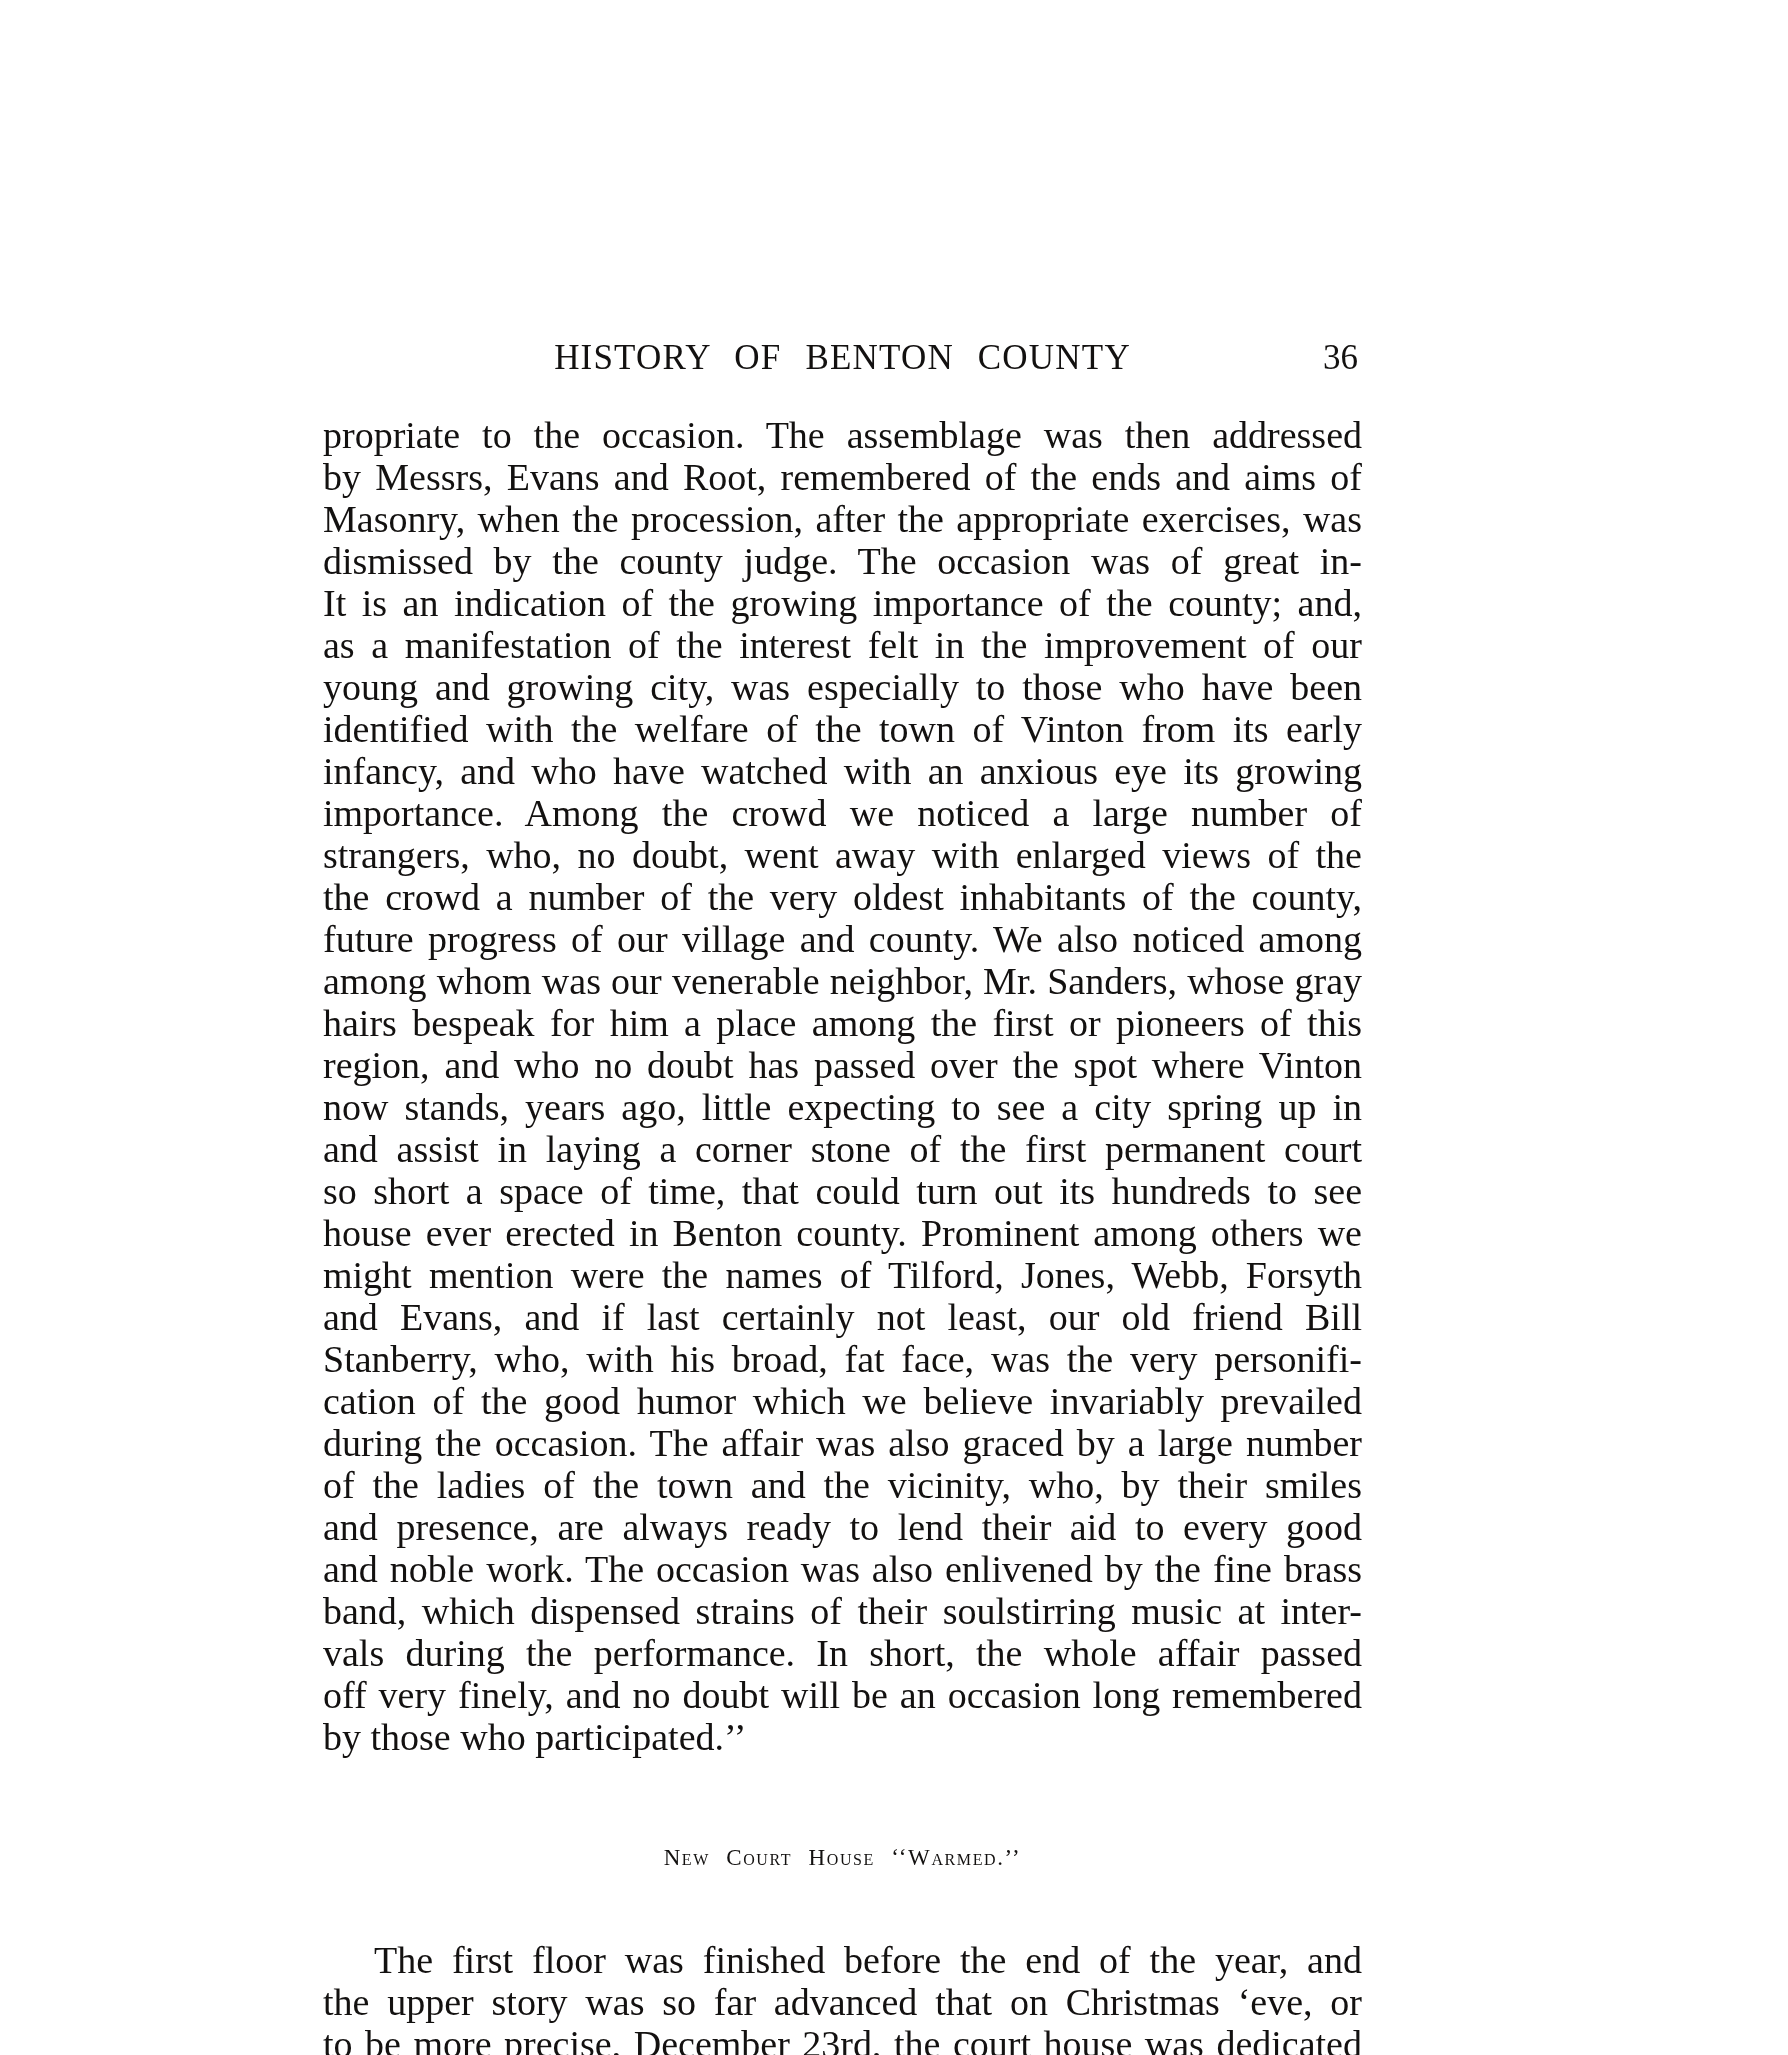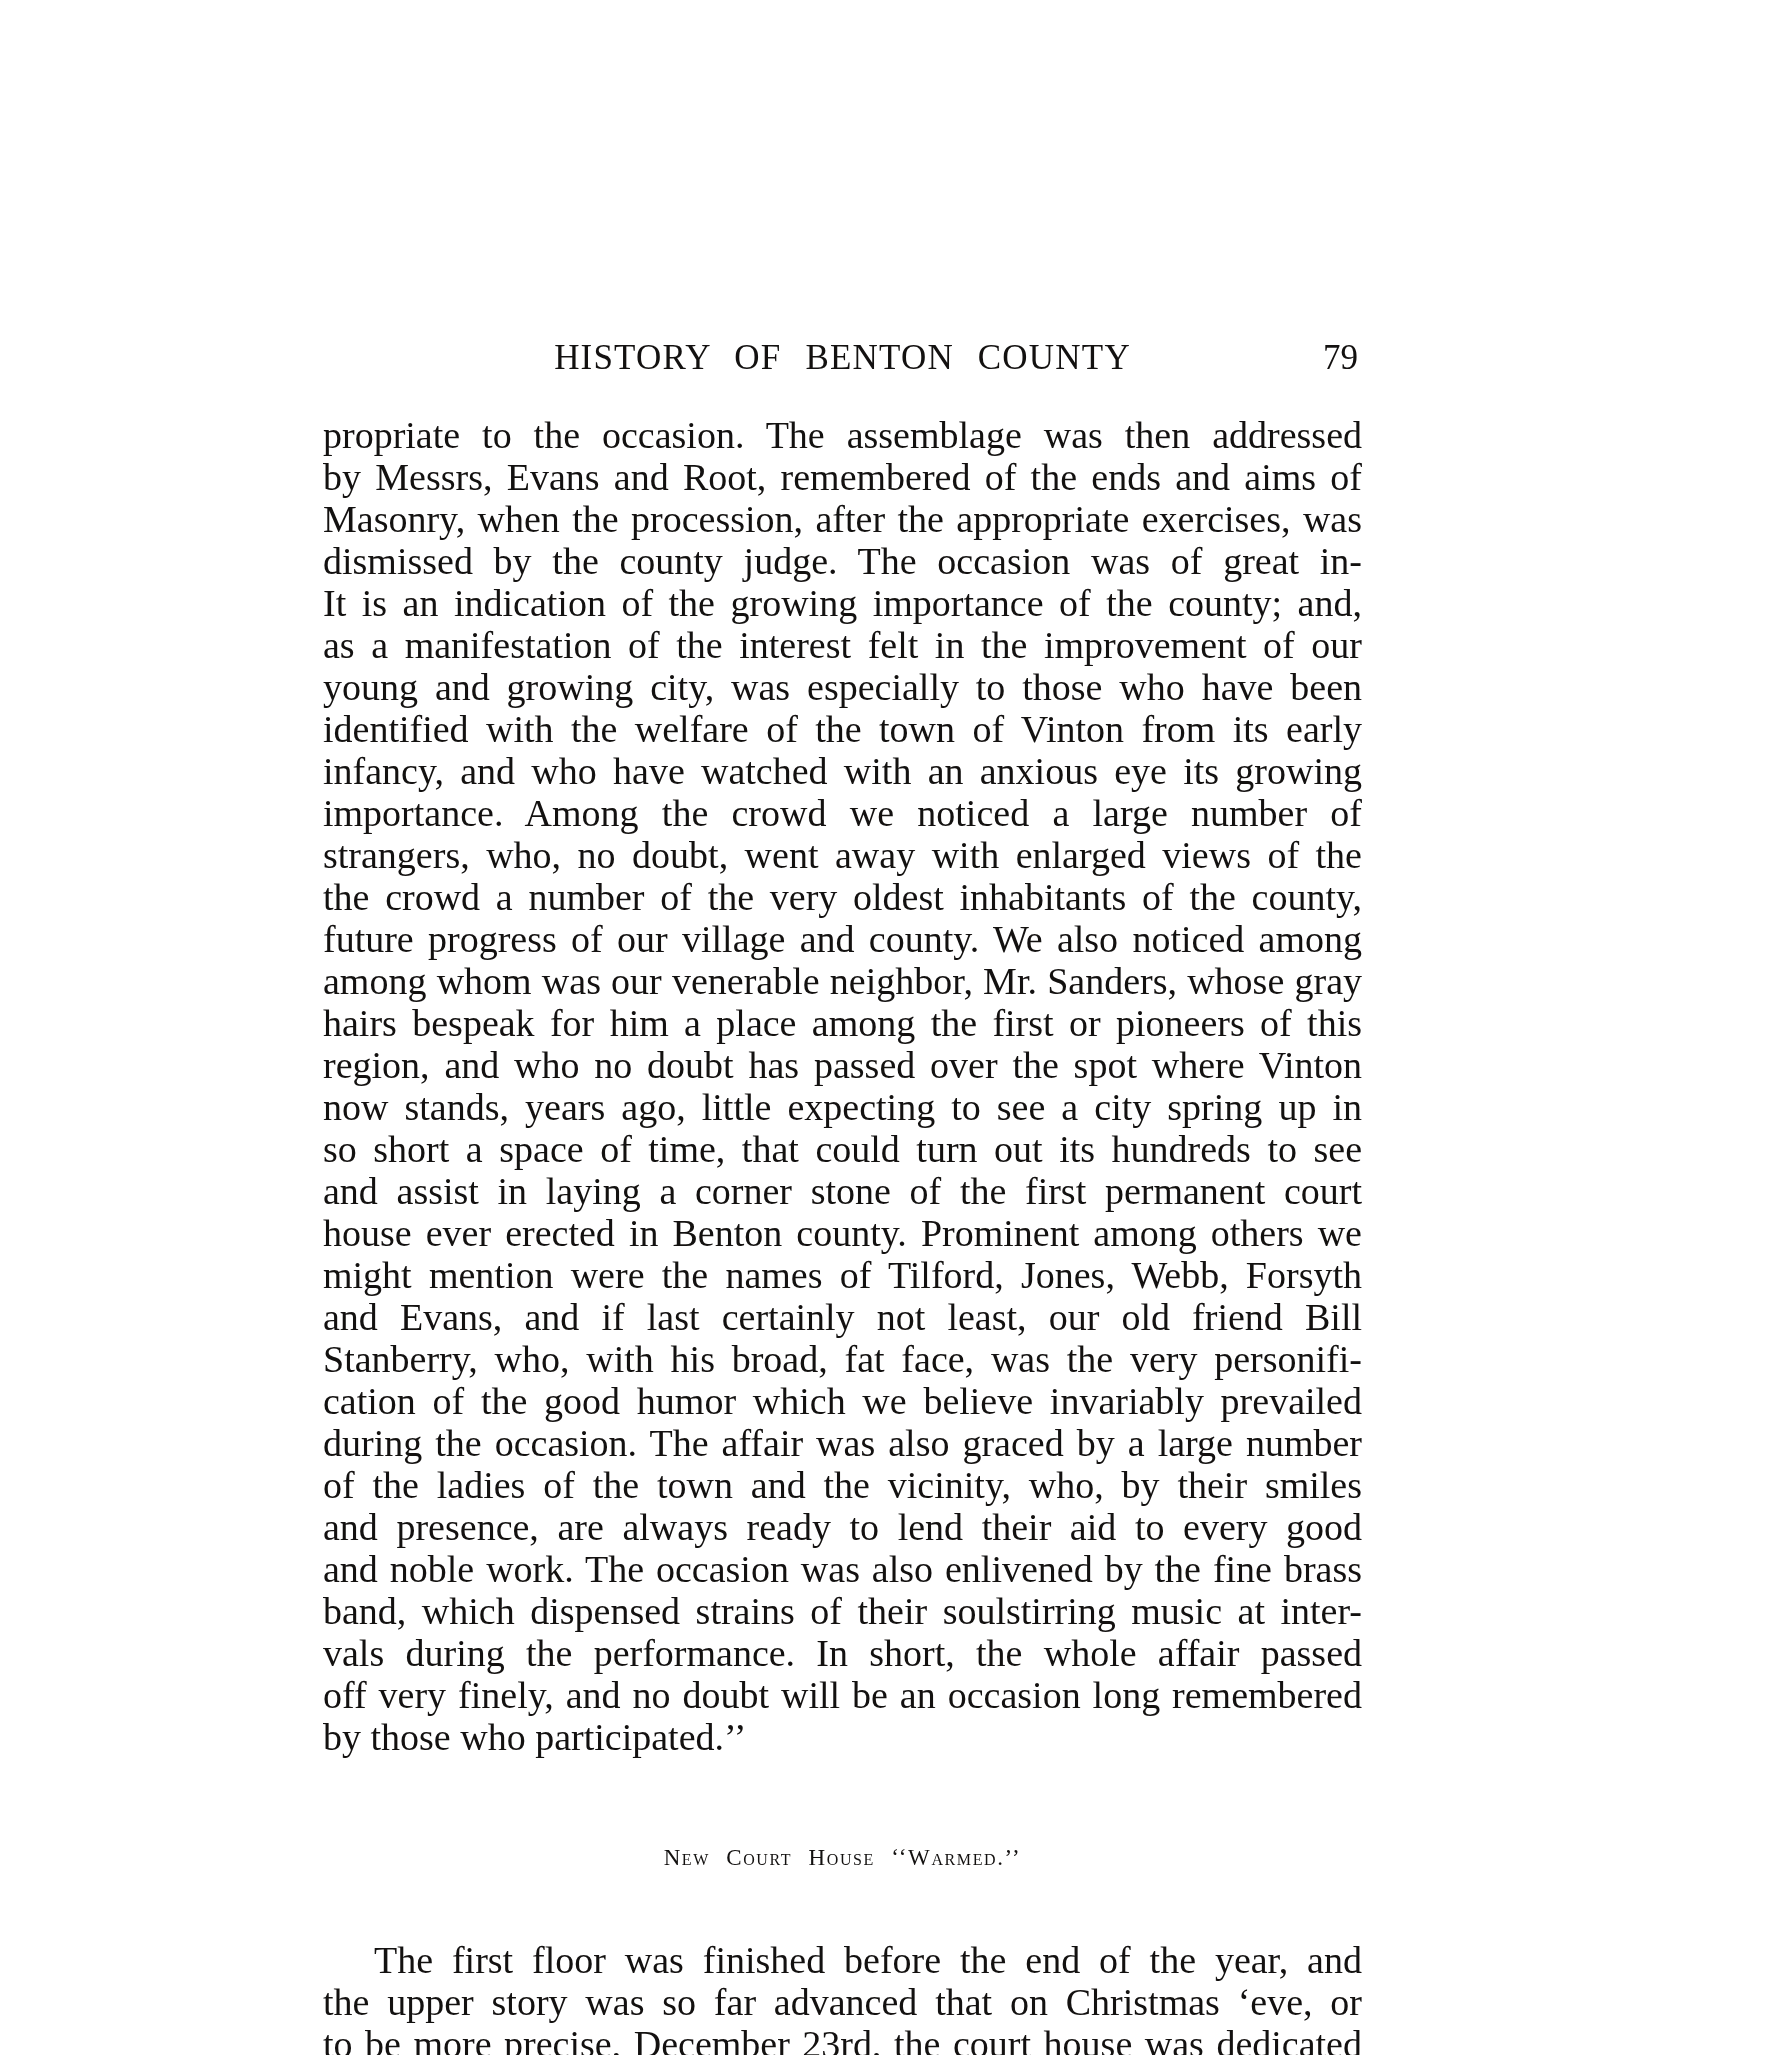--- a/index.html
+++ b/index.html
@@ -71,43 +71,43 @@
     white-space: nowrap;
   }
 </style>
 </head>
 <body>
 
 <div class="page">
 
   <div class="header">
     <span class="running-title">HISTORY OF BENTON COUNTY</span>
-    <span class="page-number">79</span>
+    <span class="page-number">36</span>
   </div>
 
   <div class="para para1">
       <div class="line">propriate to the occasion.  The assemblage was then addressed</div>
       <div class="line">by Messrs, Evans and Root, remembered of the ends and aims of</div>
       <div class="line">Masonry, when the procession, after the appropriate exercises, was</div>
       <div class="line">dismissed by the county judge.  The occasion was of great in-</div>
       <div class="line">It is an indication of the growing importance of the county; and,</div>
       <div class="line">as a manifestation of the interest felt in the improvement of our</div>
       <div class="line">young and growing city, was especially to those who have been</div>
       <div class="line">identified with the welfare of the town of Vinton from its early</div>
       <div class="line">infancy, and who have watched with an anxious eye its growing</div>
       <div class="line">importance.  Among the crowd we noticed a large number of</div>
       <div class="line">strangers, who, no doubt, went away with enlarged views of the</div>
       <div class="line">the crowd a number of the very oldest inhabitants of the county,</div>
       <div class="line">future progress of our village and county.  We also noticed among</div>
       <div class="line">among whom was our venerable neighbor, Mr. Sanders, whose gray</div>
       <div class="line">hairs bespeak for him a place among the first or pioneers of this</div>
       <div class="line">region, and who no doubt has passed over the spot where Vinton</div>
       <div class="line">now stands, years ago, little expecting to see a city spring up in</div>
+      <div class="line">and assist in laying a corner stone of the first permanent court</div>
       <div class="line">so short a space of time, that could turn out its hundreds to see</div>
-      <div class="line">and assist in laying a corner stone of the first permanent court</div>
       <div class="line">house ever erected in Benton county.  Prominent among others we</div>
       <div class="line">might mention were the names of Tilford, Jones, Webb, Forsyth</div>
       <div class="line">and Evans, and if last certainly not least, our old friend Bill</div>
       <div class="line">Stanberry, who, with his broad, fat face, was the very personifi-</div>
       <div class="line">cation of the good humor which we believe invariably prevailed</div>
       <div class="line">during the occasion.  The affair was also graced by a large number</div>
       <div class="line">of the ladies of the town and the vicinity, who, by their smiles</div>
       <div class="line">and presence, are always ready to lend their aid to every good</div>
       <div class="line">and noble work.  The occasion was also enlivened by the fine brass</div>
       <div class="line">band, which dispensed strains of their soulstirring music at inter-</div>

